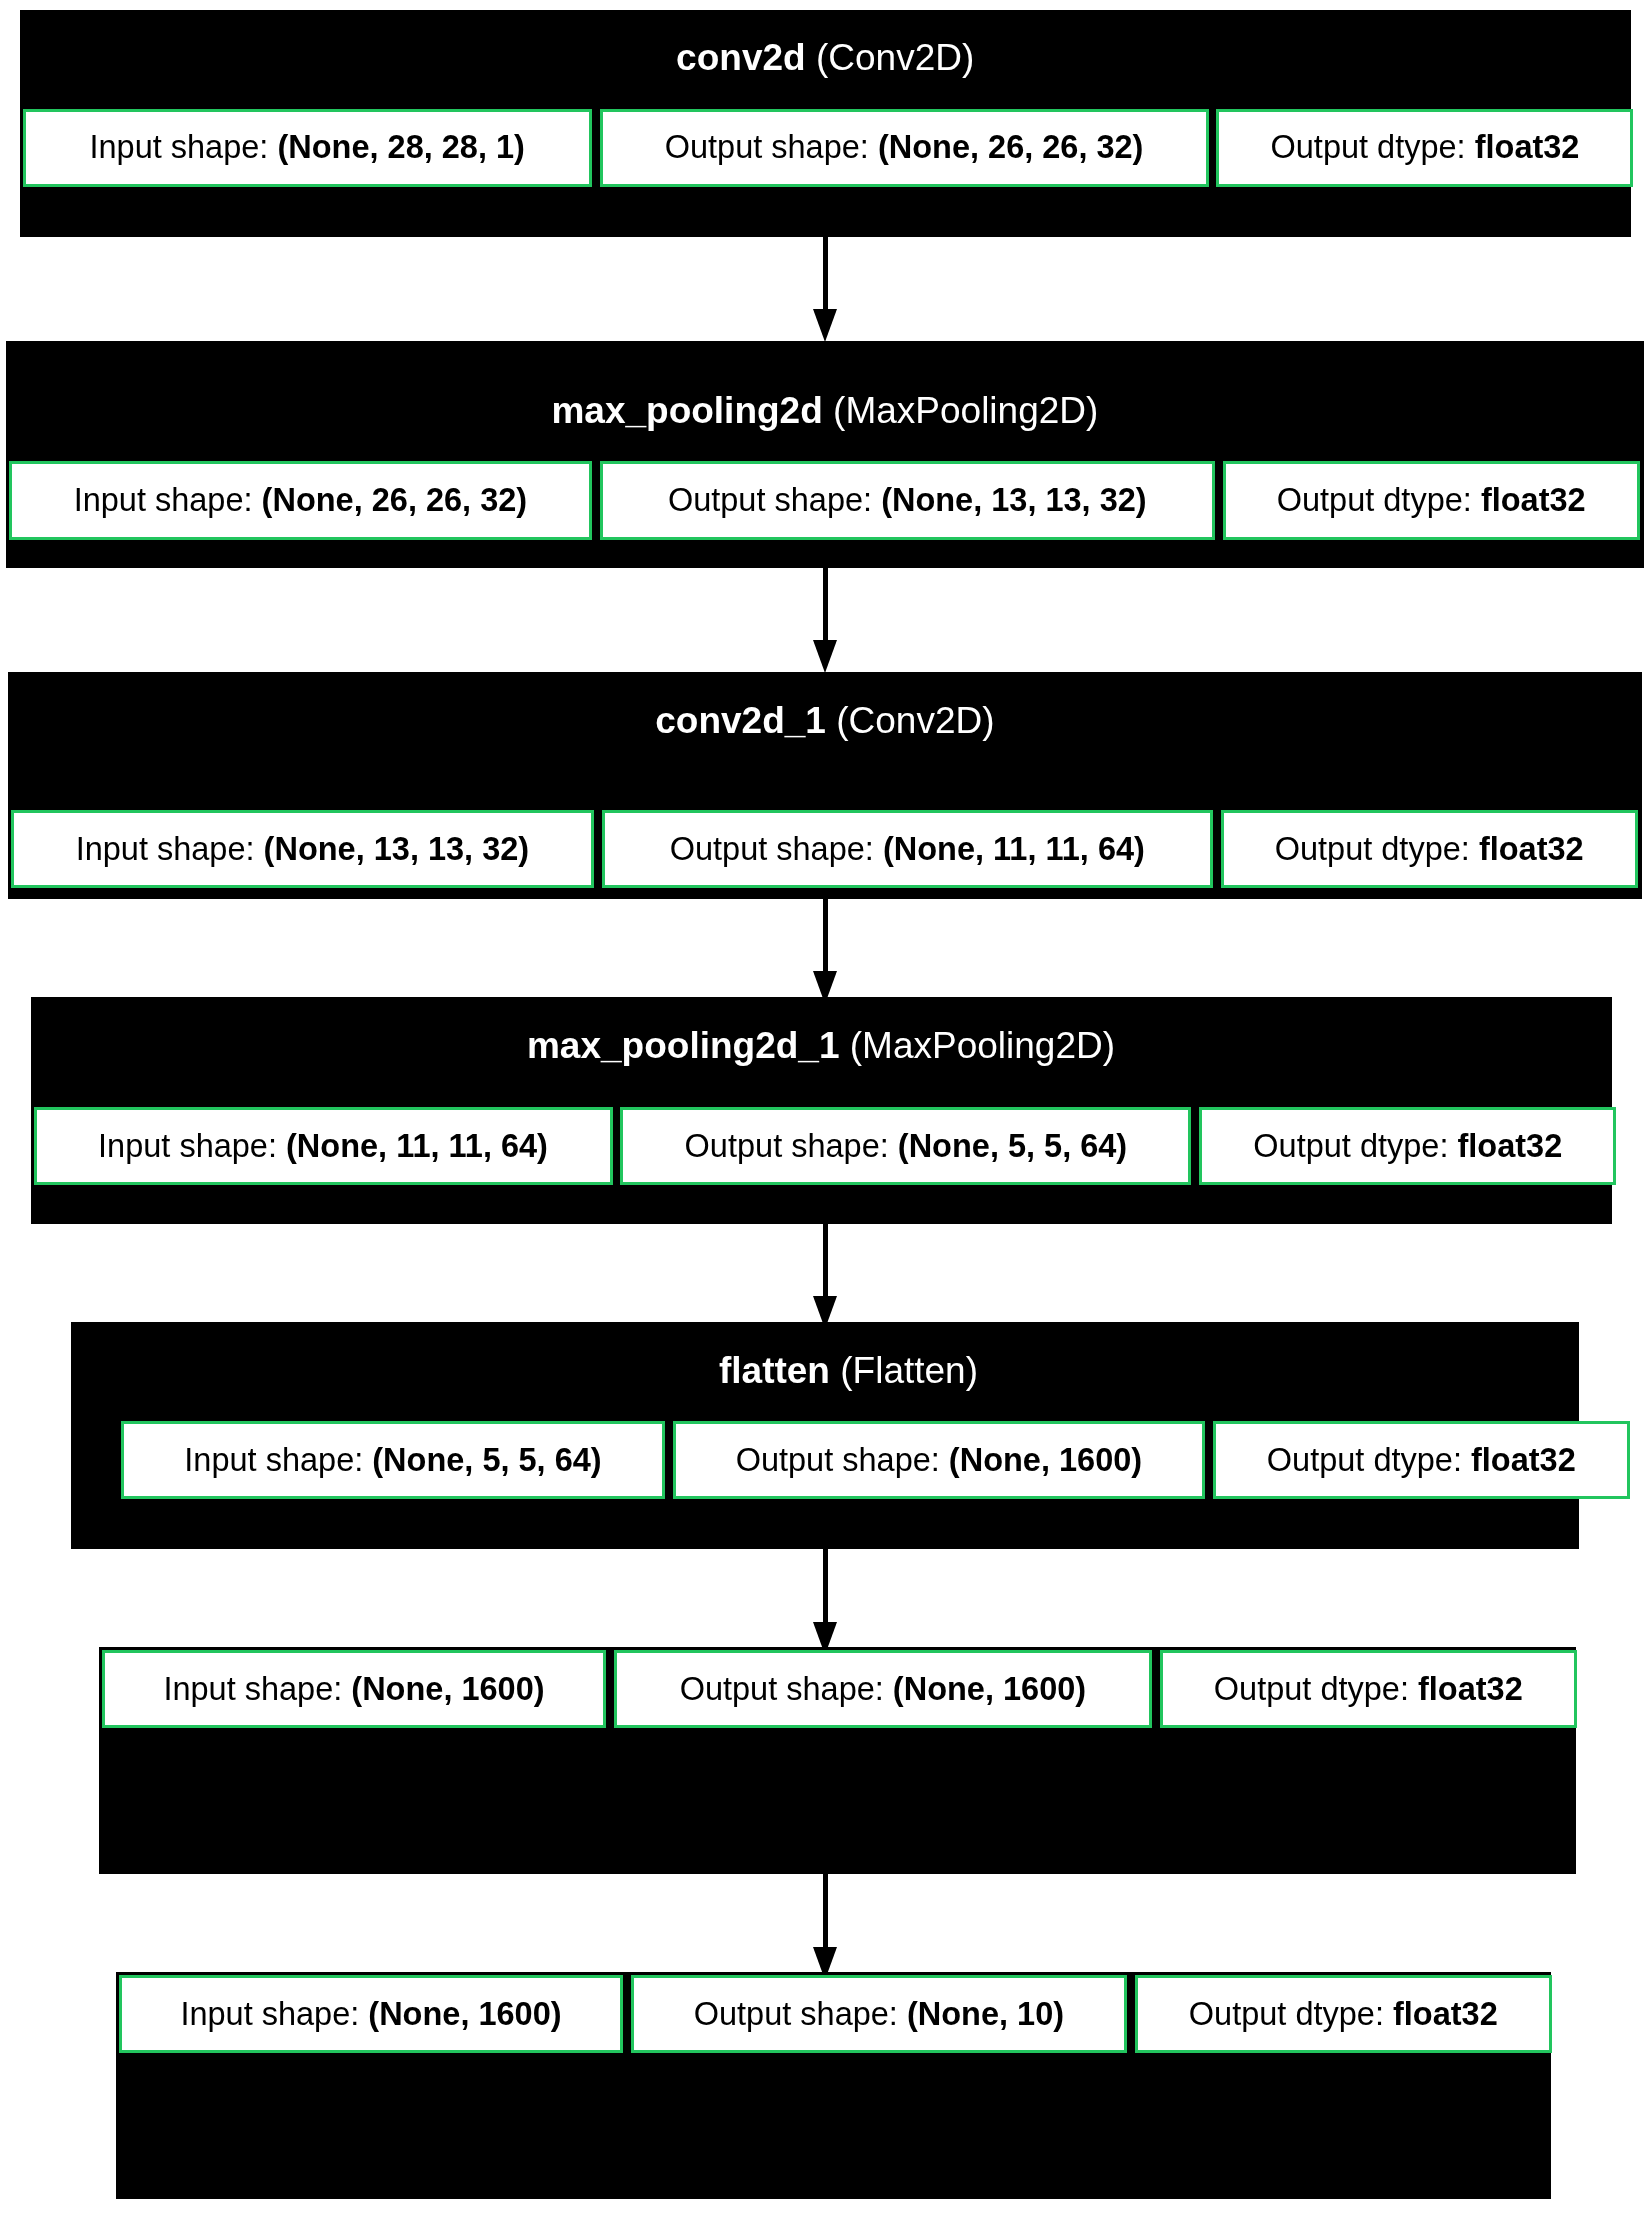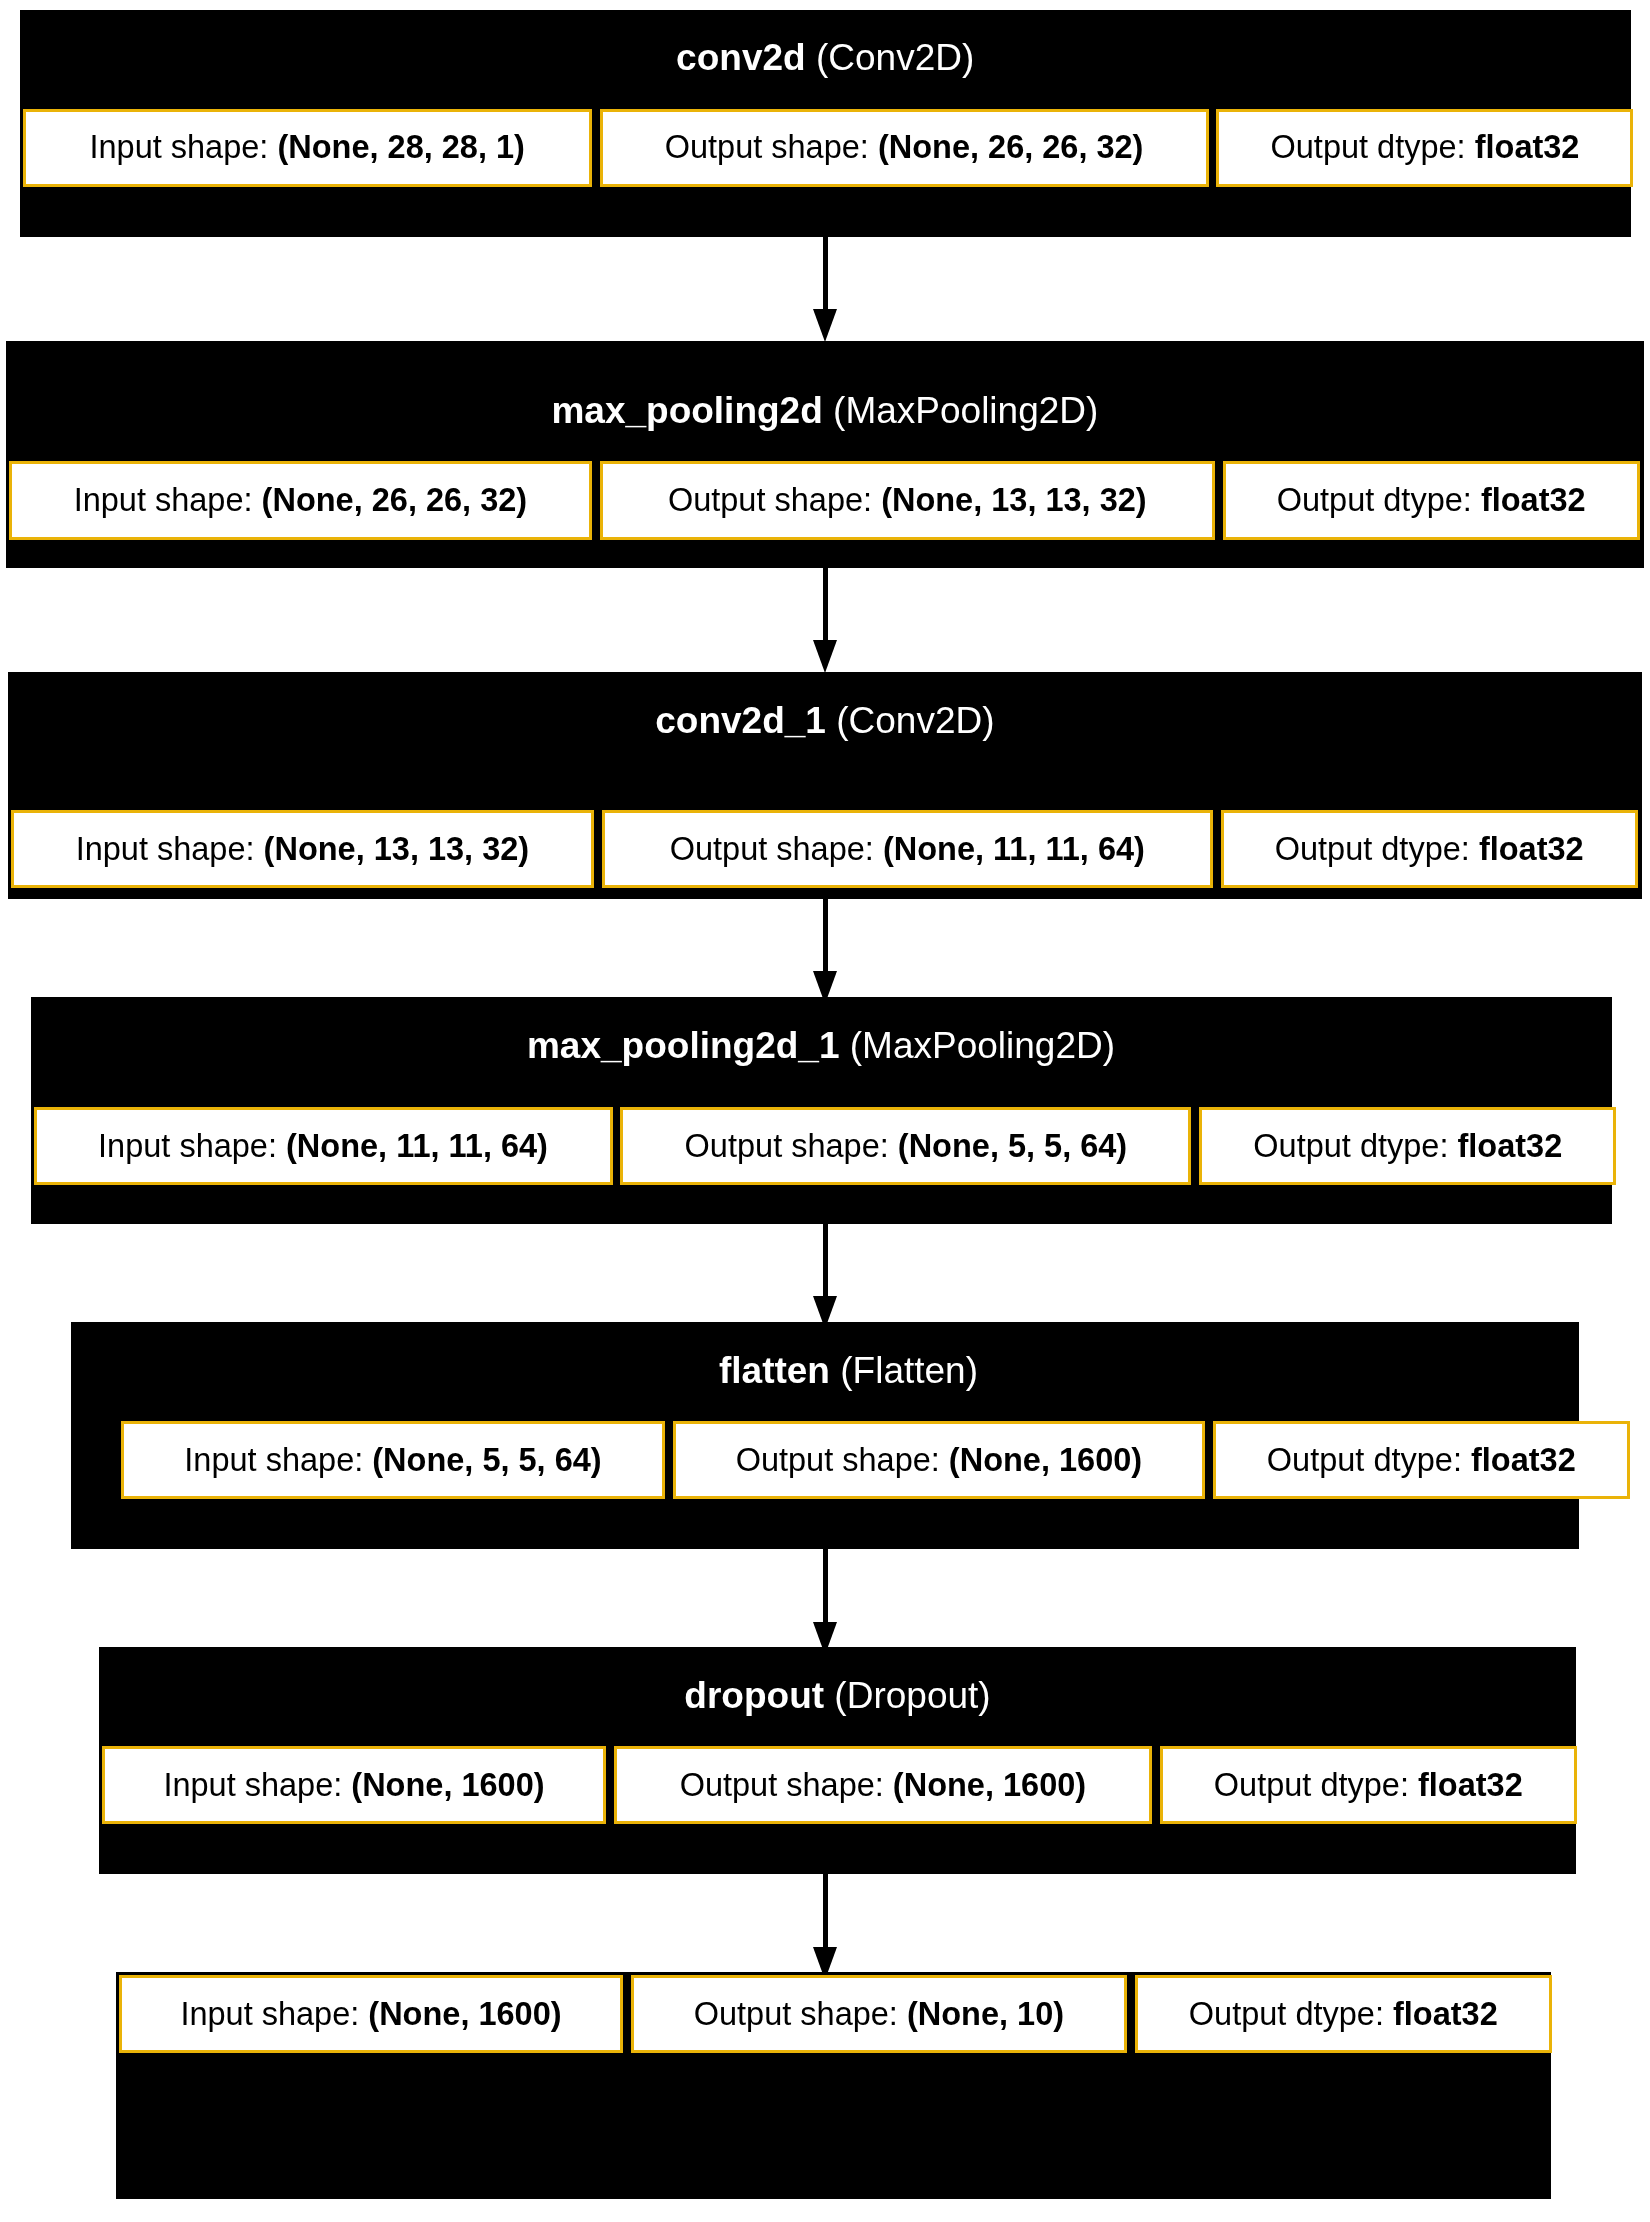--- a/index.html
+++ b/index.html
@@ -52,21 +52,21 @@
     width: 100%;
     background: #000000;
     gap: 7.9px;
     padding: 0 0 3.9px 0;
     box-sizing: border-box;
   }
 
   .field {
     box-sizing: border-box;
     background: #ffffff;
-    border: 3px solid #eab308;
+    border: 3px solid #22c55e;
     color: #000000;
     font-size: 32.5px;
     display: flex;
     align-items: center;
     justify-content: center;
     padding: 17.7px 13.8px;
     white-space: nowrap;
     flex: 0 0 auto;
   }
   .field .lbl { font-weight: 400; }
@@ -208,24 +208,20 @@
       </div>
     </div>
   </div>
 
   <div class="connector" style="left:811px; top:1549px; height:106px;">
     <div class="shaft" style="height:77px;"></div>
     <div class="head" style="top:73px;"></div>
   </div>
 
   <div class="layer-node" style="left:99px; top:1647px; width:1477px; height:227px;">
-    <div class="node-title">
-      <span class="nm">dropout</span>
-      <span class="cls">(Dropout)</span>
-    </div>
     <div class="node-fields">
       <div class="field" style="width:504px;">
         <span class="lbl">Input shape:</span>&nbsp;<span class="val">(None, 1600)</span>
       </div>
       <div class="field" style="width:538px;">
         <span class="lbl">Output shape:</span>&nbsp;<span class="val">(None, 1600)</span>
       </div>
       <div class="field" style="width:417px;">
         <span class="lbl">Output dtype:</span>&nbsp;<span class="val">float32</span>
       </div>

